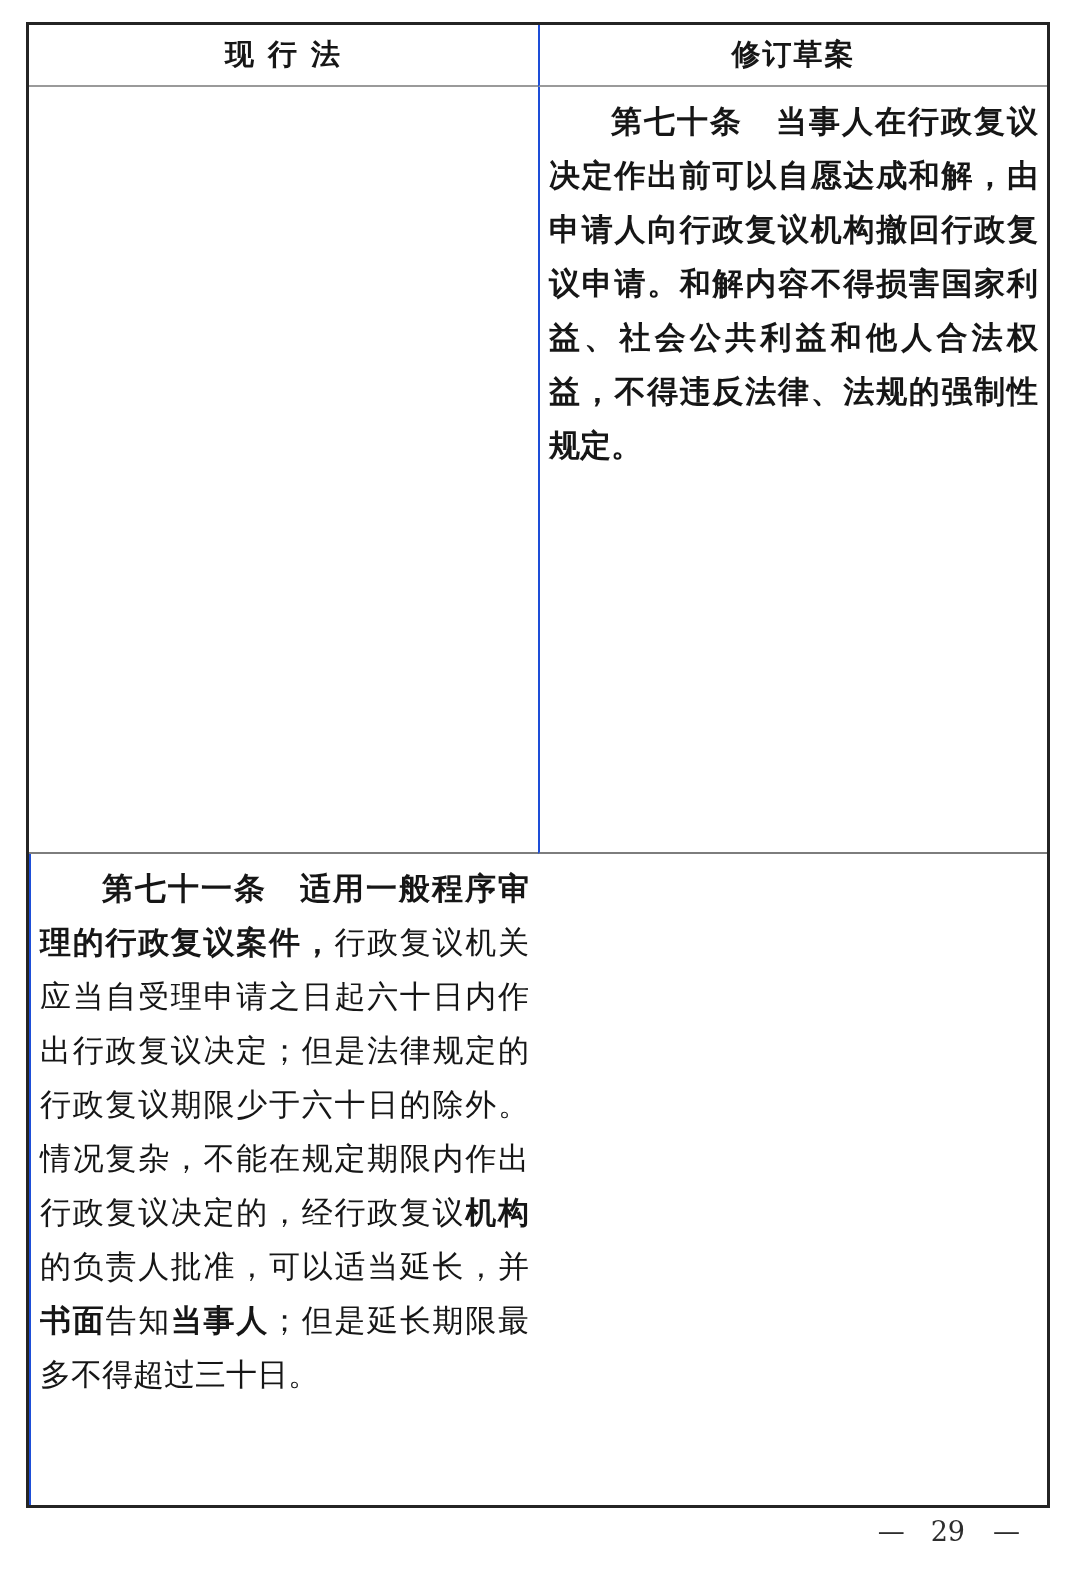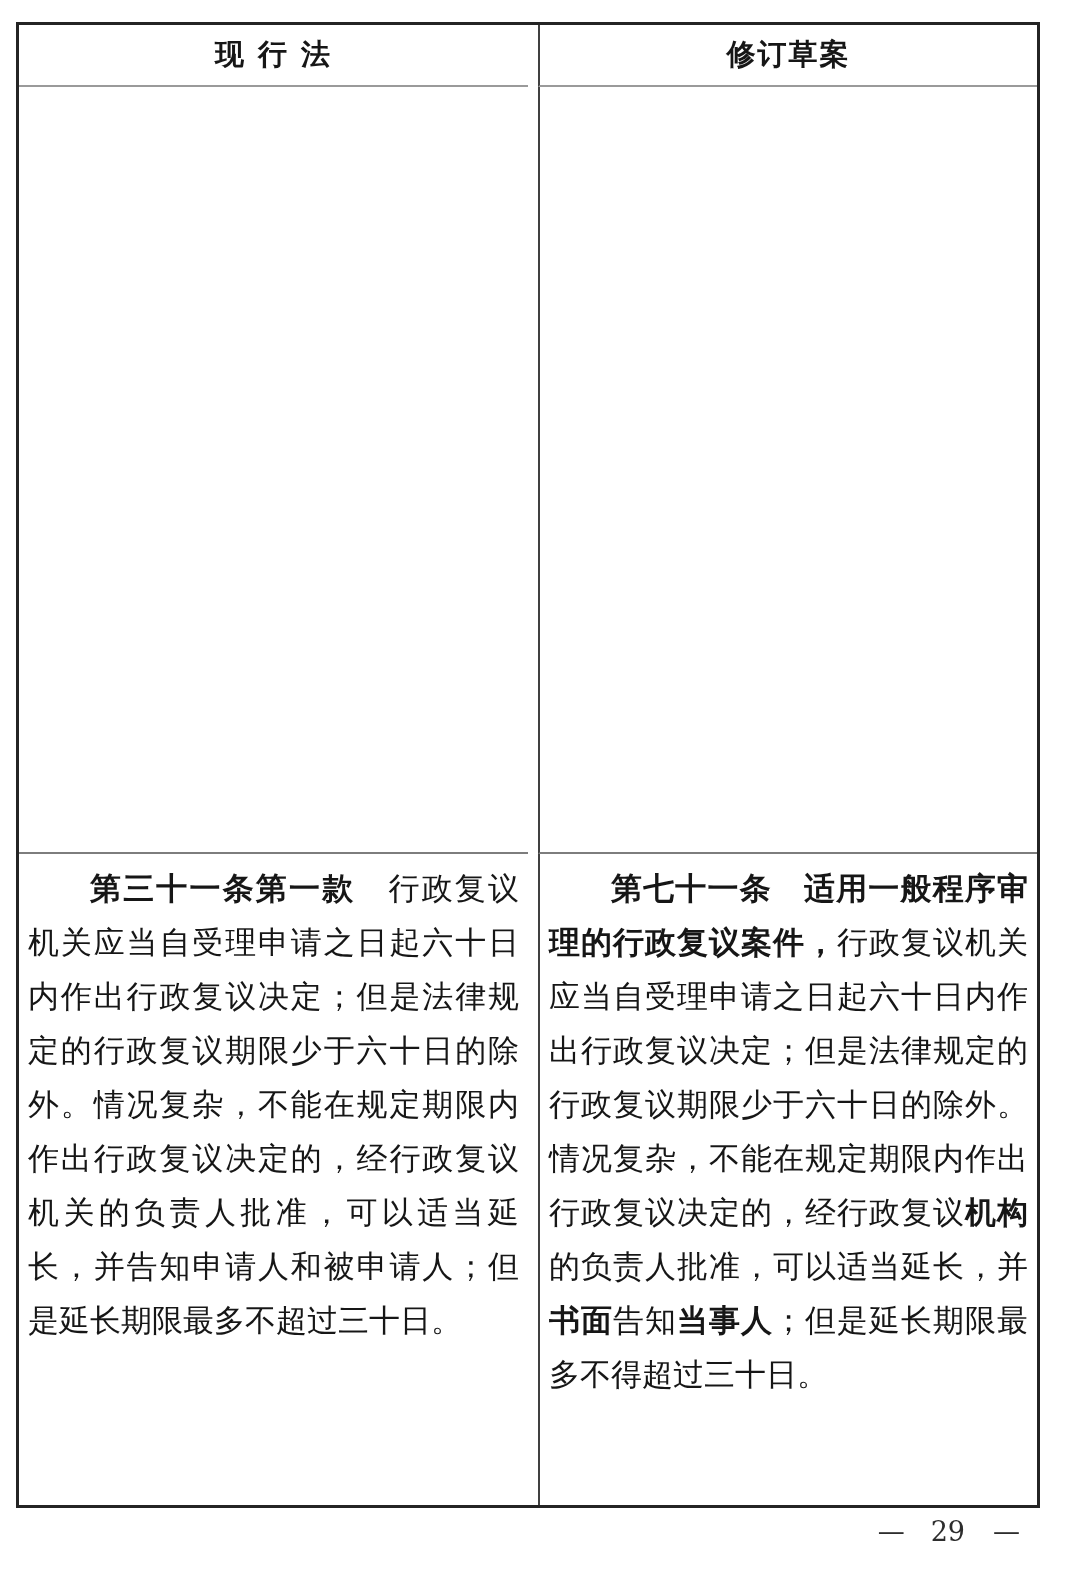--- a/index.html
+++ b/index.html
@@ -12,21 +12,21 @@
     width: 1080px;
     height: 1596px;
     background: #ffffff;
     overflow: hidden;
     font-family: "DejaVu Sans", "Liberation Sans", sans-serif;
     color: #161616;
   }
   
   .doc-table {
     position: absolute;
-    left: 16px;
+    left: 26px;
     top: 22px;
     width: 1024px;
     height: 1486px;
     border: 3px solid #242424;
     box-sizing: border-box;
     display: grid;
     grid-template-columns: 509px 1fr;
     grid-template-rows: 62px 767px 1fr;
     background: #ffffff;
   }
@@ -34,22 +34,21 @@
     display: flex;
     align-items: center;
     justify-content: center;
     font-size: 29px;
     font-weight: 700;
     letter-spacing: 2px;
     border-bottom: 2px solid #9a9a9a;
     font-family: "DejaVu Sans", "Liberation Sans", sans-serif;
   }
   .col-right {
-    border-left: 2px solid #404040;
-    margin-left: 10px;
+    border-left: 2px solid #1d4ed8;
   }
   .body-cell {
     box-sizing: border-box;
     padding: 7px 9px 0 9px;
     font-size: 31px;
     line-height: 54px;
     text-align: justify;
     overflow: hidden;
   }
   .row-mid {
@@ -95,25 +94,23 @@
 
   <div class="doc-table">
 
     <div class="th th-left">现 行 法</div>
 
     <div class="th col-right">修订草案</div>
 
     <div class="body-cell row-mid"></div>
 
     <div class="body-cell row-mid col-right">
+        <p class="para"><span class="seg-hei-bold">第七十条</span><span class="seg-hei">　当事人在行政复议决定作出前可以自愿达成和解，由申请人向行政复议机构撤回行政复议申请。和解内容不得损害国家利益、社会公共利益和他人合法权益，不得违反法律、法规的强制性规定。</span></p>
       </div>
 
-    <div class="body-cell">
-        <p class="para"><span class="seg-hei-bold">第三十一条第一款</span><span class="seg-fang">　行政复议机关应当自受理申请之日起六十日内作出行政复议决定；但是法律规定的行政复议期限少于六十日的除外。情况复杂，不能在规定期限内作出行政复议决定的，经行政复议机关的负责人批准，可以适当延长，并告知申请人和被申请人；但是延长期限最多不超过三十日。</span></p>
-      </div>
 
     <div class="body-cell col-right">
         <p class="para"><span class="seg-hei-bold">第七十一条　适用一般程序审理的行政复议案件，</span><span class="seg-fang">行政复议机关应当自受理申请之日起六十日内作出行政复议决定；但是法律规定的行政复议期限少于六十日的除外。情况复杂，不能在规定期限内作出行政复议决定的，经行政复议</span><span class="seg-hei-bold">机构</span><span class="seg-fang">的负责人批准，可以适当延长，并</span><span class="seg-hei-bold">书面</span><span class="seg-fang">告知</span><span class="seg-hei-bold">当事人</span><span class="seg-fang">；但是延长期限最多不得超过三十日。</span></p>
       </div>
 
   </div>
 
   <div class="page-number">
     <span class="dash">—</span>
     <span>29</span>

